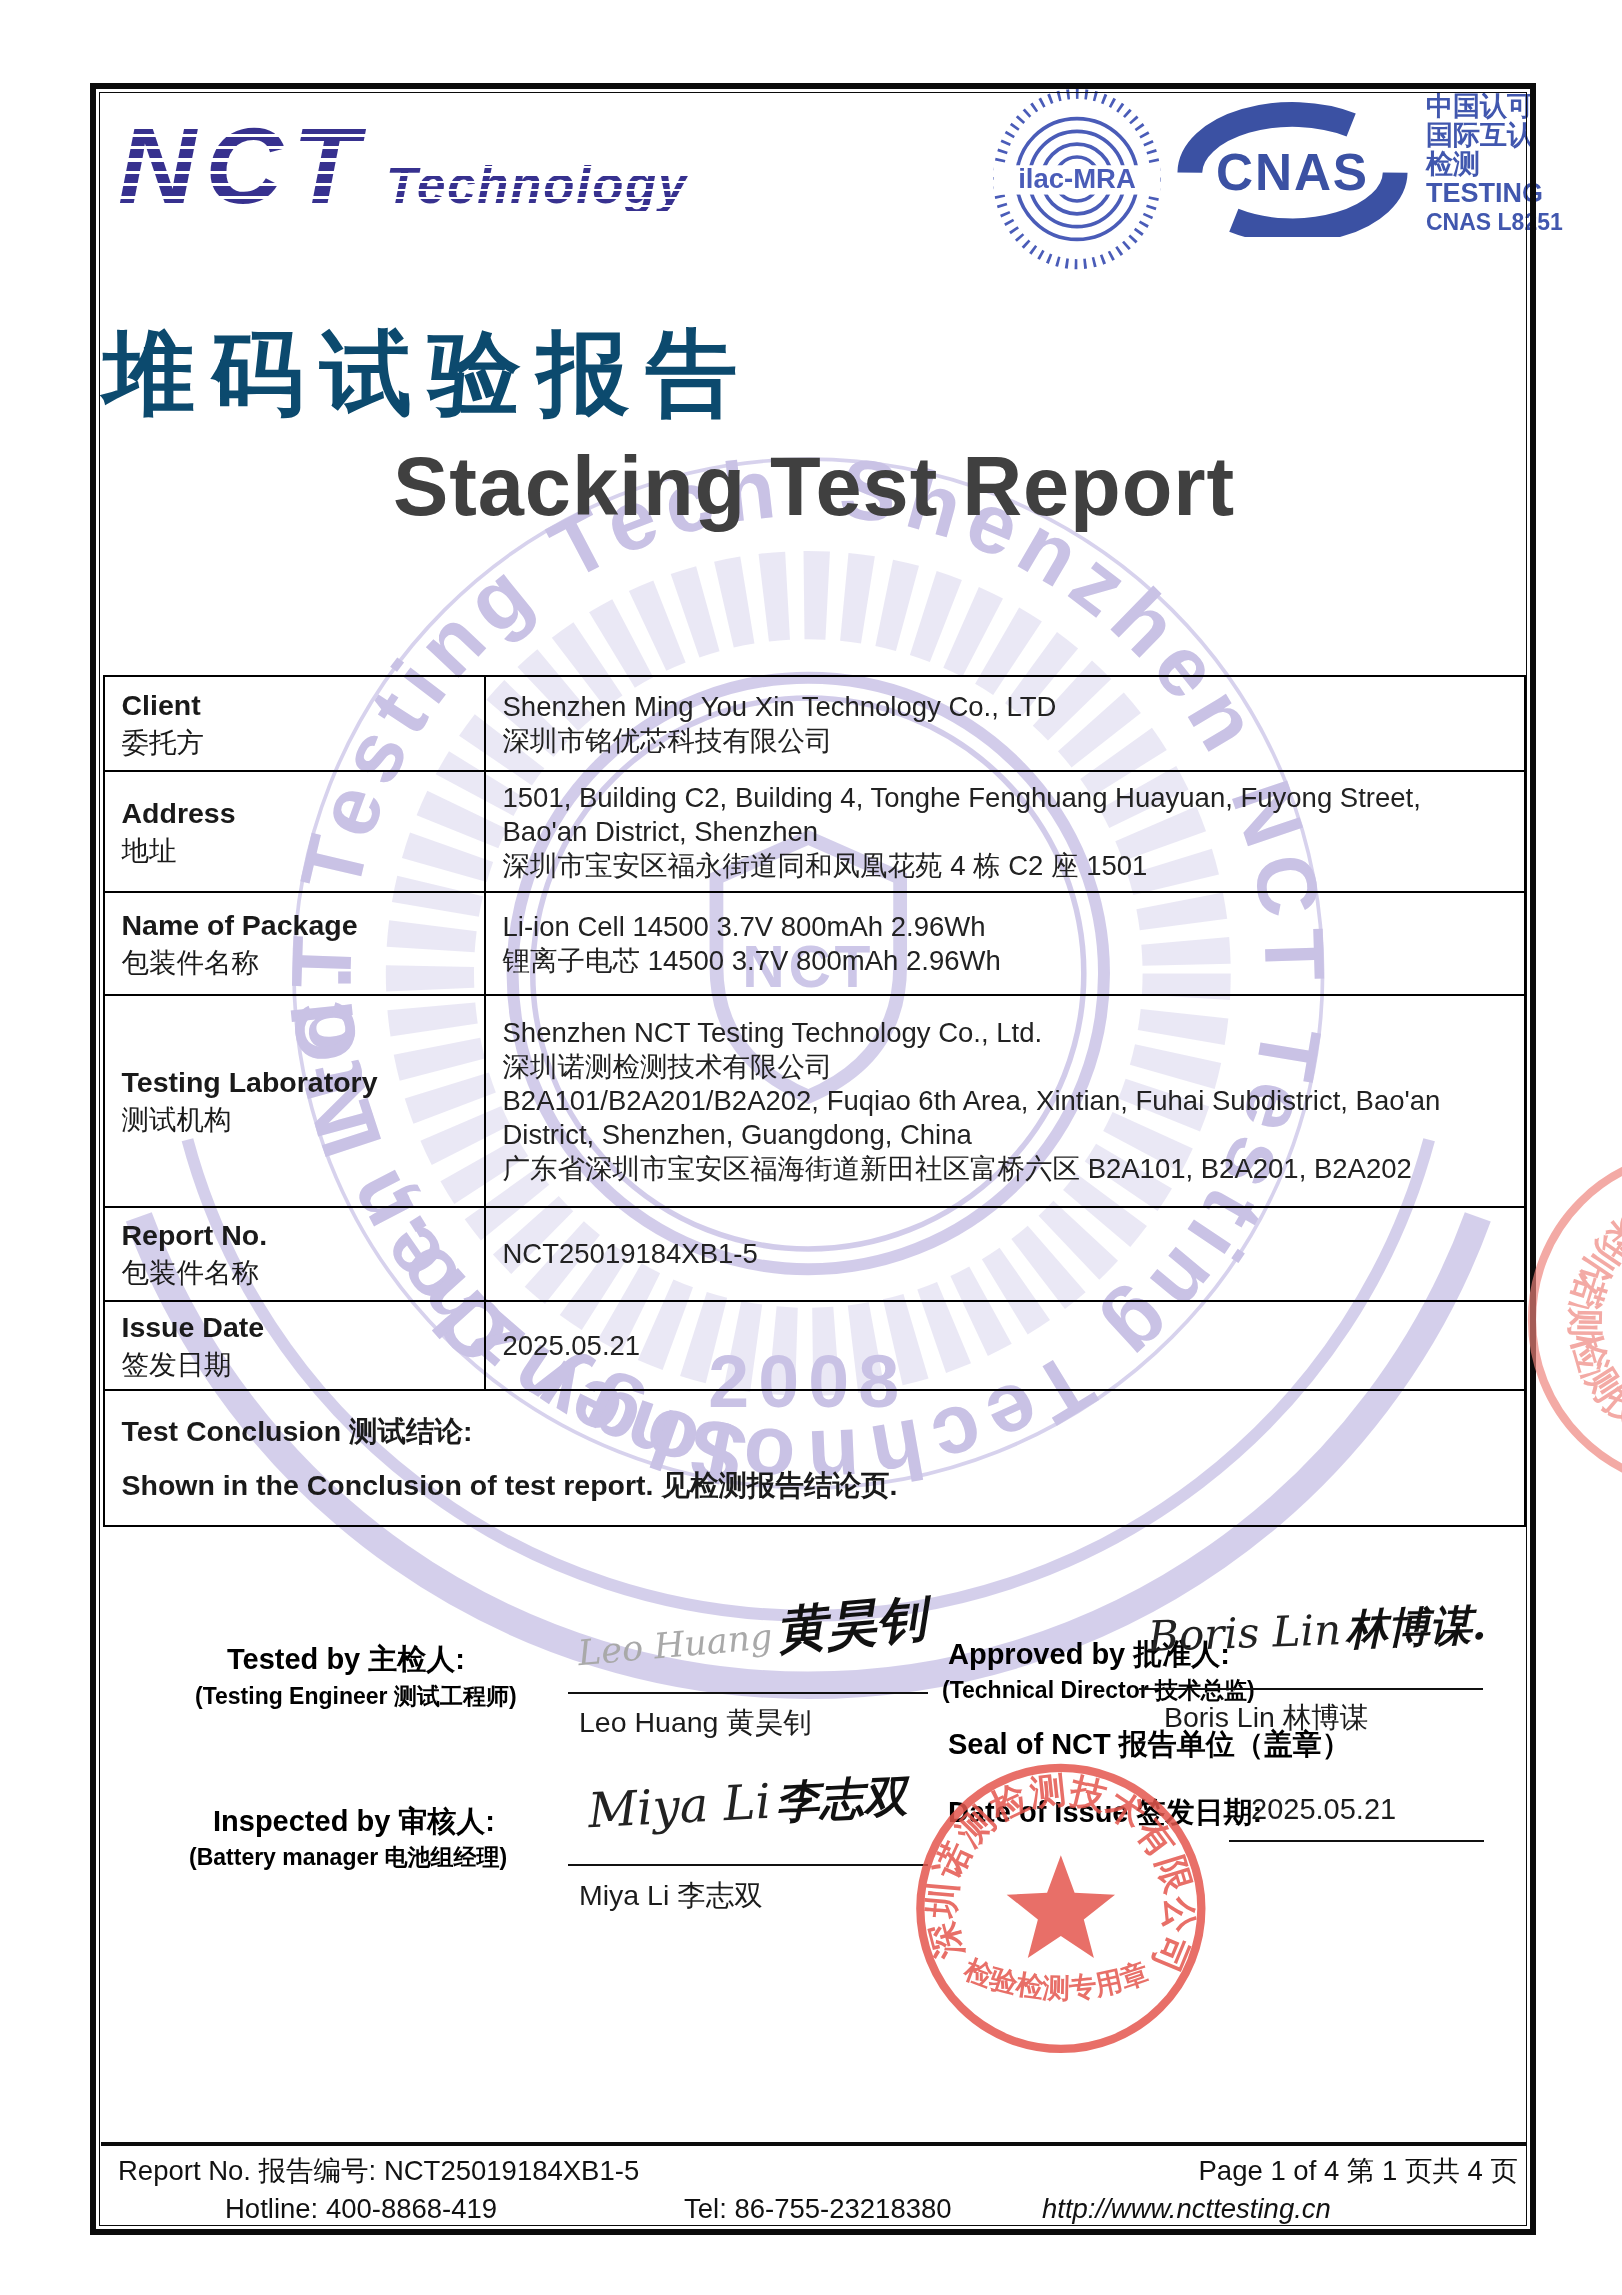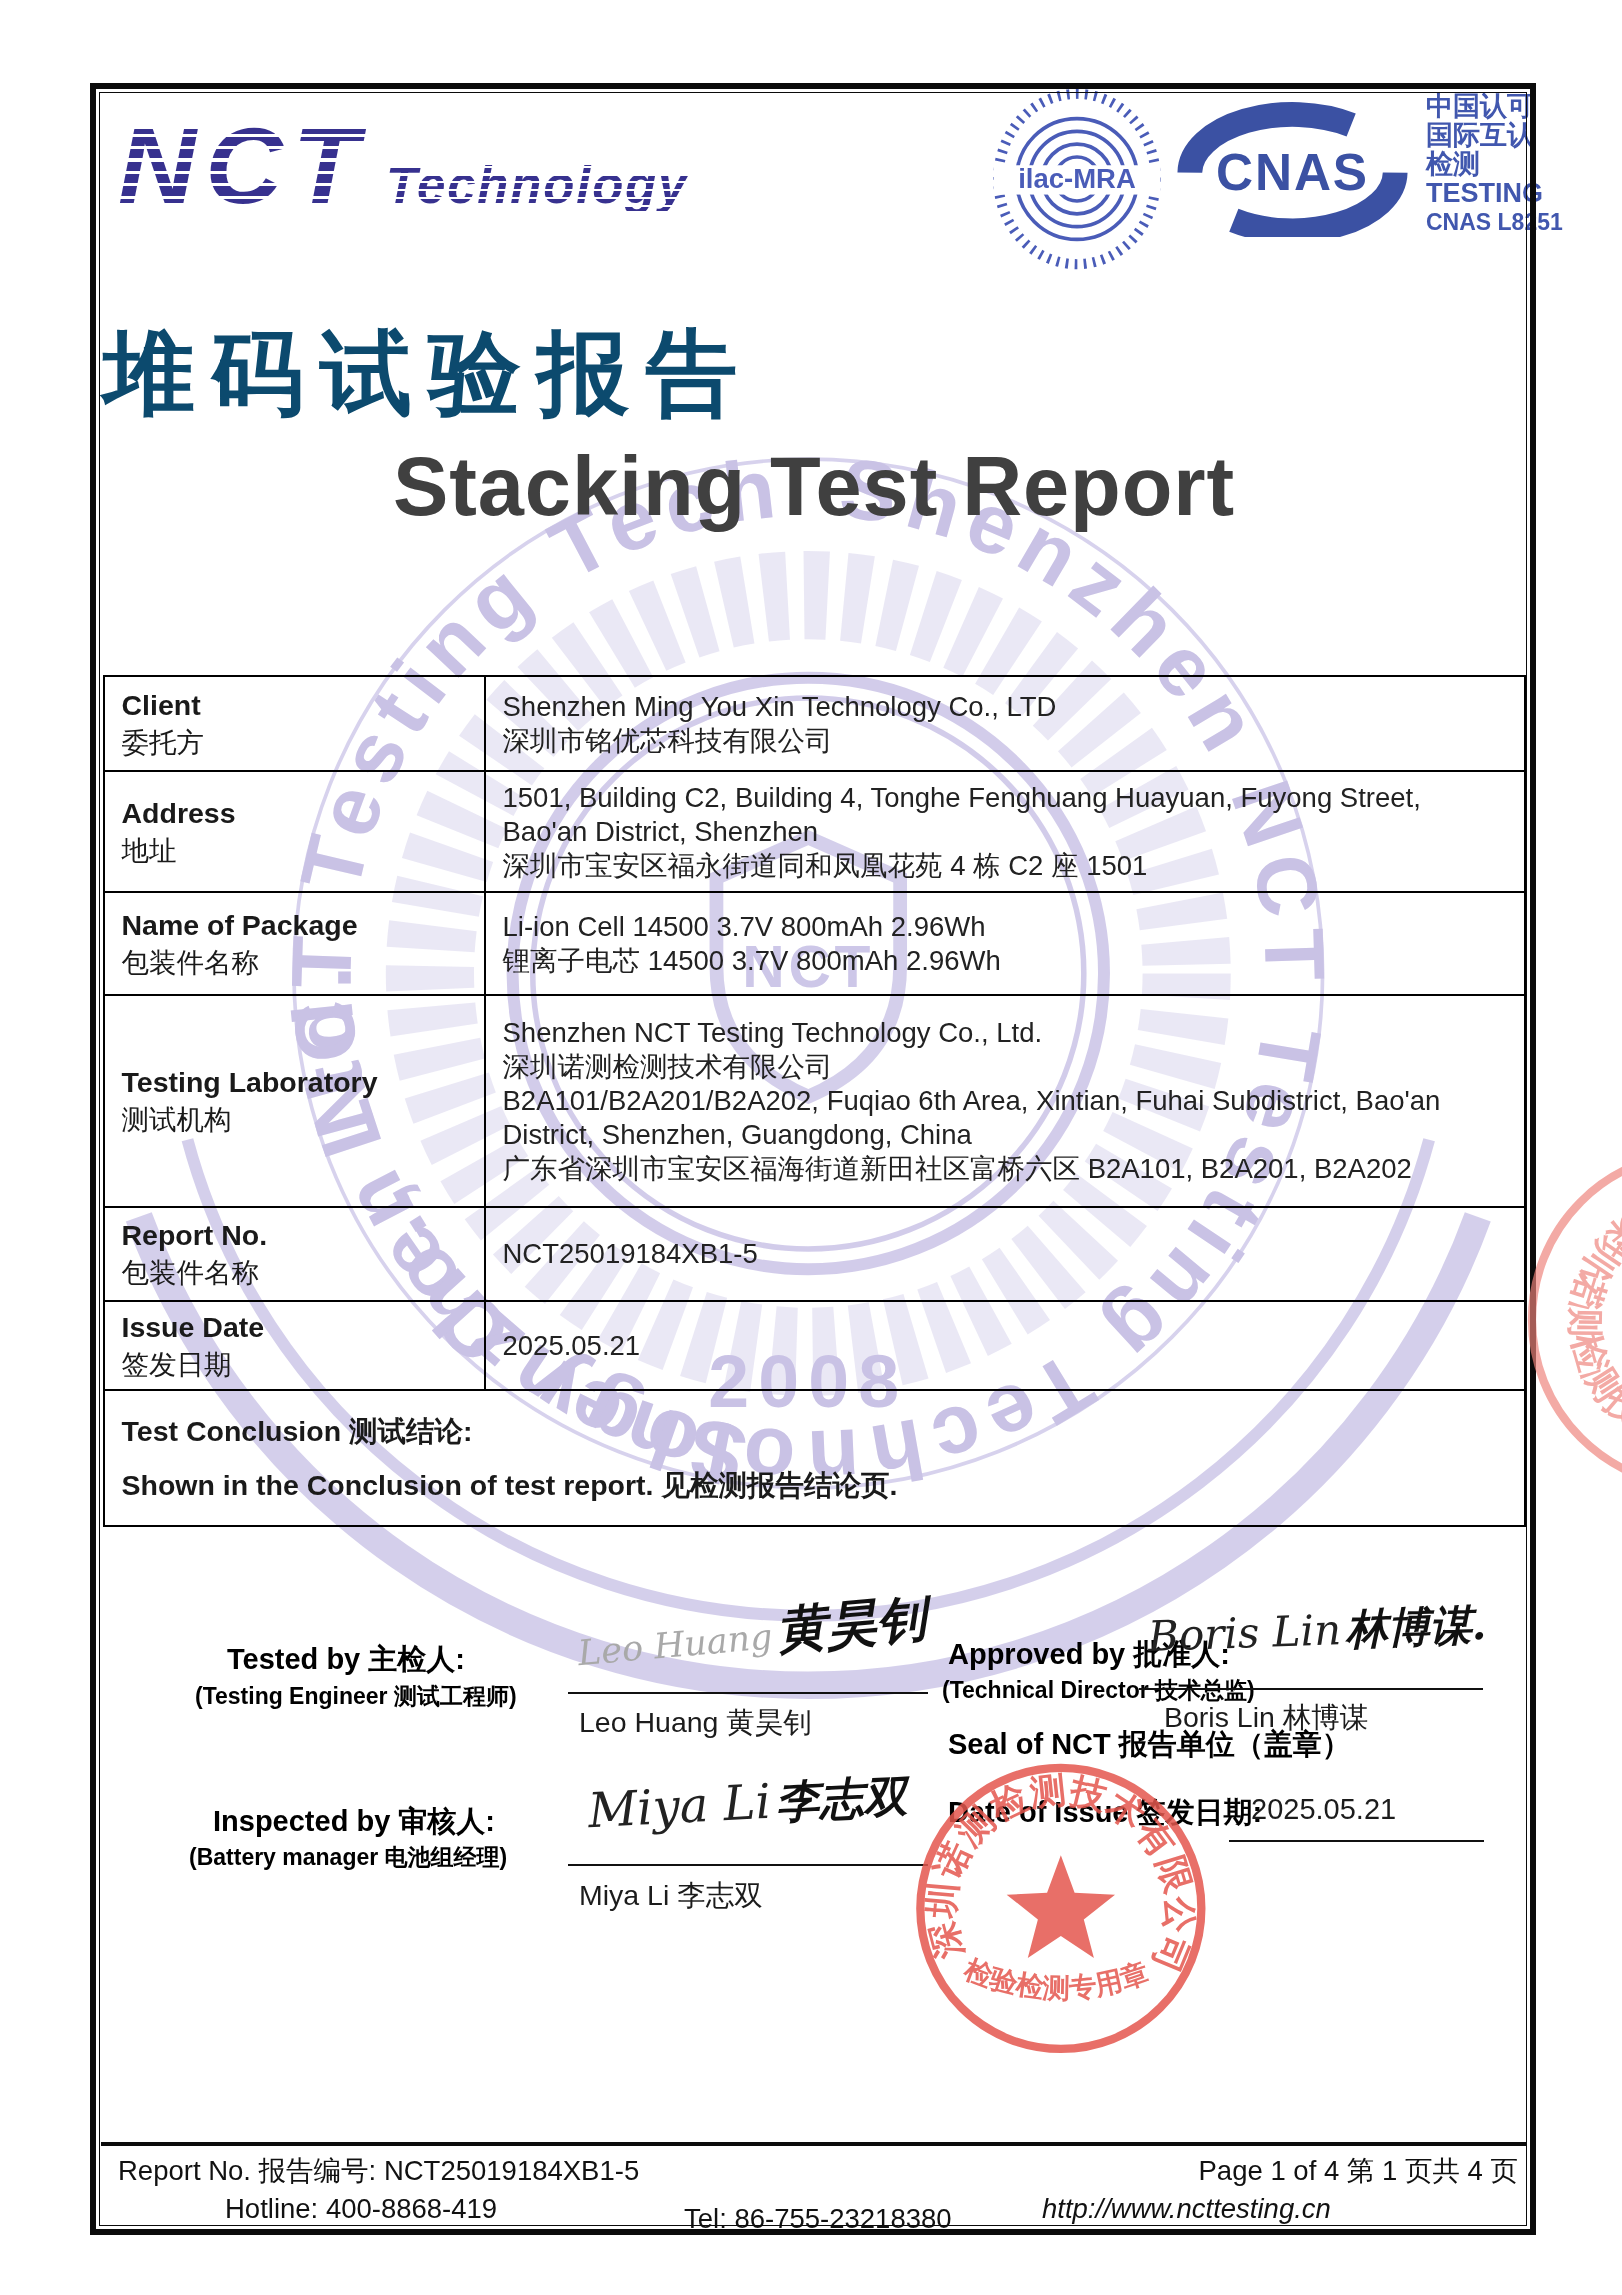--- a/index.html
+++ b/index.html
@@ -64,21 +64,21 @@
   .sig-boris{transform:rotate(-2deg);}
   .date-underline{position:absolute;border-top:2.8px solid #111;height:0;}
 
   
   .footer-rule{position:absolute;left:101px;top:2142px;width:1425px;height:3.7px;background:#0b0b0b;z-index:4;}
   .footer-l1{position:absolute;left:118px;top:2153px;width:1400px;display:flex;
              justify-content:space-between;font-size:27.5px;color:#111;z-index:4;}
   .footer-l2{position:absolute;left:103px;top:2193px;width:1422px;font-size:27.5px;color:#111;z-index:4;}
   .footer-l2 span{position:absolute;white-space:nowrap;}
   .f-hotline{left:122px;}
-  .f-tel{left:581px;margin-top:10px;}
+  .f-tel{left:581px;}
   .f-web{left:939px;font-style:italic;}
 </style>
 </head>
 <body>
 
 <div id="page">
 
   <svg class="wm-layer" viewBox="0 0 1767 2500" width="1623" height="2296">
     <defs>
       <path id="wmring" d="M880,562 a498,498 0 1,1 -0.1,0" fill="none"></path>

